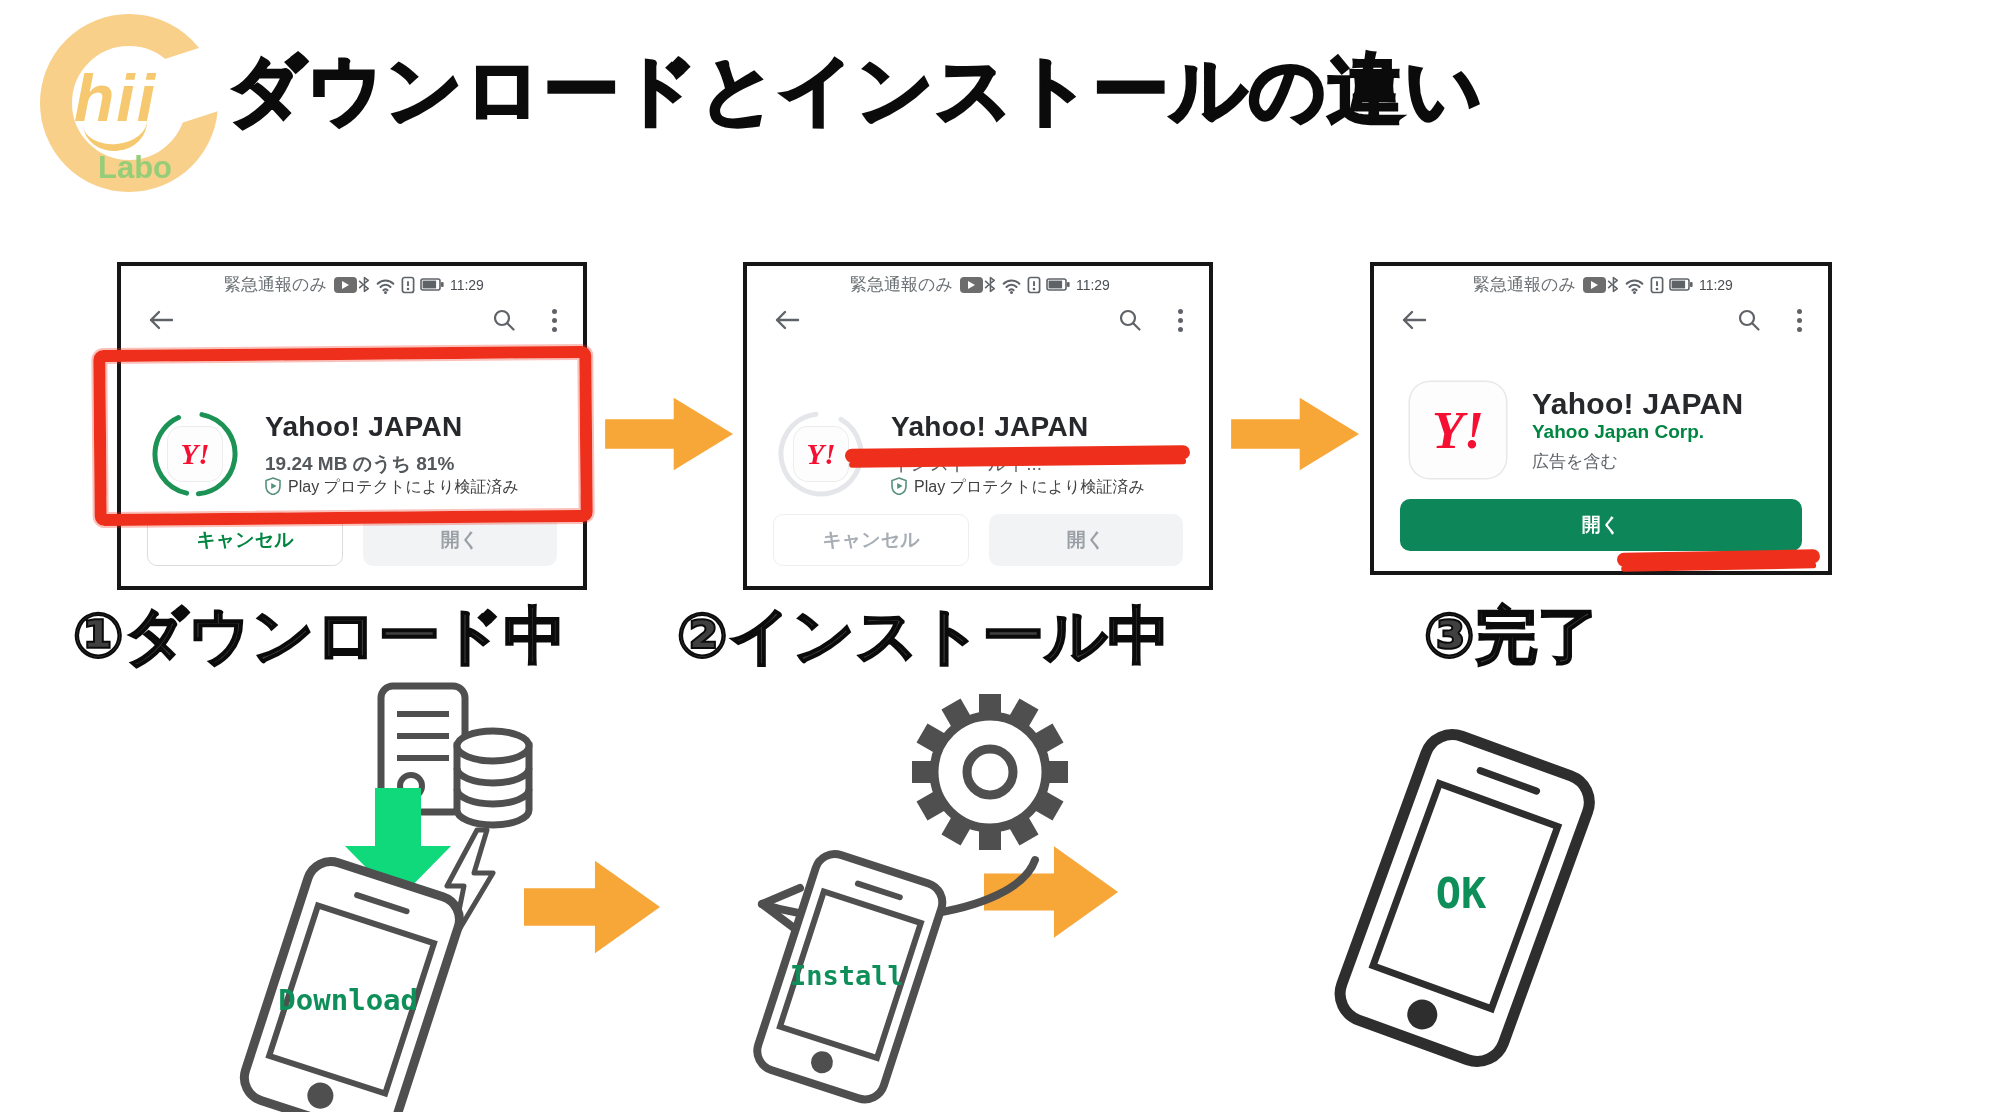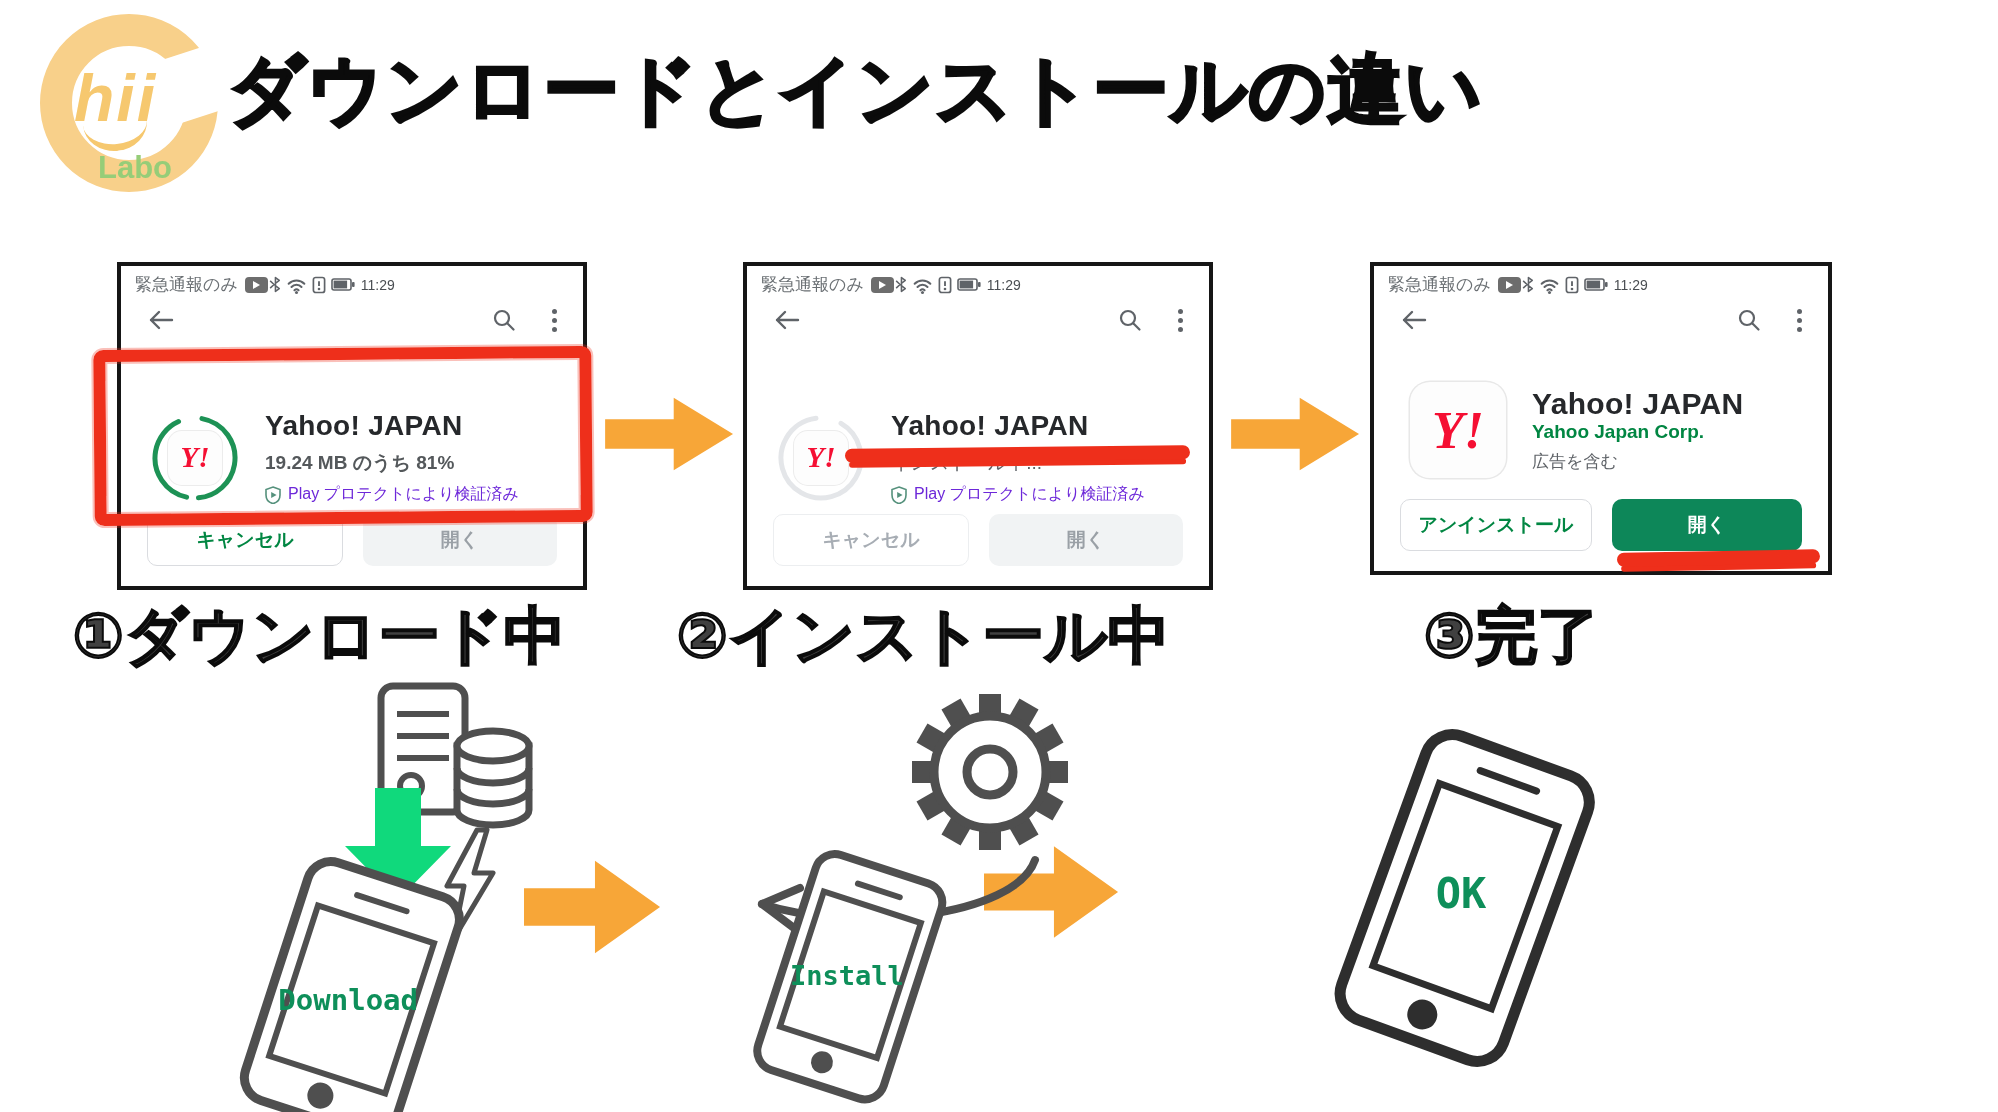--- a/index.html
+++ b/index.html
@@ -18,21 +18,21 @@
   .logo-sub{position:absolute;left:60px;top:142px;font-size:31px;font-weight:700;color:#96CD78;text-align:right;}
   .title{position:absolute;left:228px;top:40px;margin:0;font-size:76px;font-weight:900;color:#0b0b0b;
          -webkit-text-stroke:3px #0b0b0b;letter-spacing:1px;white-space:nowrap;}
 
   
   .phone{position:absolute;background:#fff;border:4px solid #161616;box-sizing:border-box;}
   #phone1{left:117px;top:262px;width:470px;height:328px;}
   #phone2{left:743px;top:262px;width:470px;height:328px;}
   #phone3{left:1370px;top:262px;width:462px;height:313px;}
 
-  .statusbar{display:flex;justify-content:flex-start;align-items:center;padding:7px 10px 0 14px;
+  .statusbar{display:flex;justify-content:center;align-items:center;padding:7px 10px 0 14px;
              color:#6a6f73;font-size:17px;}
   .status-left{display:flex;align-items:center;gap:7px;}
   .yt-icon{width:23px;height:16px;background:#6d6d6d;border-radius:4px;display:inline-flex;
            align-items:center;justify-content:center;}
   .yt-icon i{display:block;width:0;height:0;border-left:7px solid #fff;border-top:4.5px solid transparent;
              border-bottom:4.5px solid transparent;}
   .status-right{display:flex;align-items:center;gap:5px;color:#4a4e52;font-size:14px;}
 
   .navrow{display:flex;justify-content:space-between;align-items:center;padding:12px 26px 0 26px;}
   .nav-right{display:flex;align-items:center;gap:36px;}
@@ -46,21 +46,21 @@
   .ring{position:absolute;inset:0;}
   .ysq{position:absolute;left:17px;top:17px;width:54px;height:54px;background:#fdfdfd;border-radius:14px;
        box-shadow:0 0 0 1px #ececec;display:flex;align-items:center;justify-content:center;}
   .ysq span{font-family:"Liberation Serif","DejaVu Serif",serif;font-style:italic;font-weight:bold;
             font-size:29px;color:#f50f33;}
   #phone3 .iconwrap{width:96px;height:96px;}
   #phone3 .ysq{left:0;top:0;width:96px;height:96px;border-radius:20px;box-shadow:0 0 0 1.5px #e8e8e8;}
   #phone3 .ysq span{font-size:52px;}
   .appname{font-size:28px;font-weight:600;color:#26282b;letter-spacing:.3px;}
   .appline1{margin-top:8px;font-size:19px;font-weight:700;color:#54585b;}
-  .appline2{margin-top:8px;font-size:16px;color:#6d28d9;display:flex;align-items:center;gap:7px;}
+  .appline2{margin-top:0;font-size:16px;color:#404040;display:flex;align-items:flex-start;gap:7px;}
   .devline{font-size:19px;font-weight:700;color:#018642;}
   .adsline{margin-top:7px;font-size:17px;color:#5f6368;}
 
   .btnrow{position:absolute;left:26px;right:26px;bottom:20px;display:flex;gap:20px;}
   .btn{flex:1;height:52px;border-radius:10px;font-size:19px;font-weight:700;display:flex;
        align-items:center;justify-content:center;box-sizing:border-box;cursor:pointer;
        font-family:inherit;}
   .btn.outline-green{background:#fff;border:1.5px solid #dadce0;color:#018642;}
   .btn.disabled-outline{background:#fff;border:1.5px solid #eceef0;color:#a7adb4;}
   .btn.disabled-fill{background:#f1f3f4;border:none;color:#9aa0a6;}
@@ -306,21 +306,20 @@
           <span>Y!</span>
         </div>
     </div>
     <div class="appinfo">
       <div class="appname" style="font-size:30px;">Yahoo! JAPAN</div>
       <div class="devline">Yahoo Japan Corp.</div>
       <div class="adsline">広告を含む</div>
     </div>
   </div>
   <div class="btnrow">
-    <button class="btn outline-green">アンインストール</button>
     <button class="btn primary">開く</button>
   </div>
 </div>
 <div class="red-underline" id="underline3"></div>
 
 <svg class="oarrow" id="arrow1" viewBox="0 0 140 82">
     <polygon points="0,25 74,25 74,2 138,41 74,80 74,57 0,57" fill="#F7A638"></polygon>
   </svg>
 <svg class="oarrow" id="arrow2" viewBox="0 0 140 82">
     <polygon points="0,25 74,25 74,2 138,41 74,80 74,57 0,57" fill="#F7A638"></polygon>

